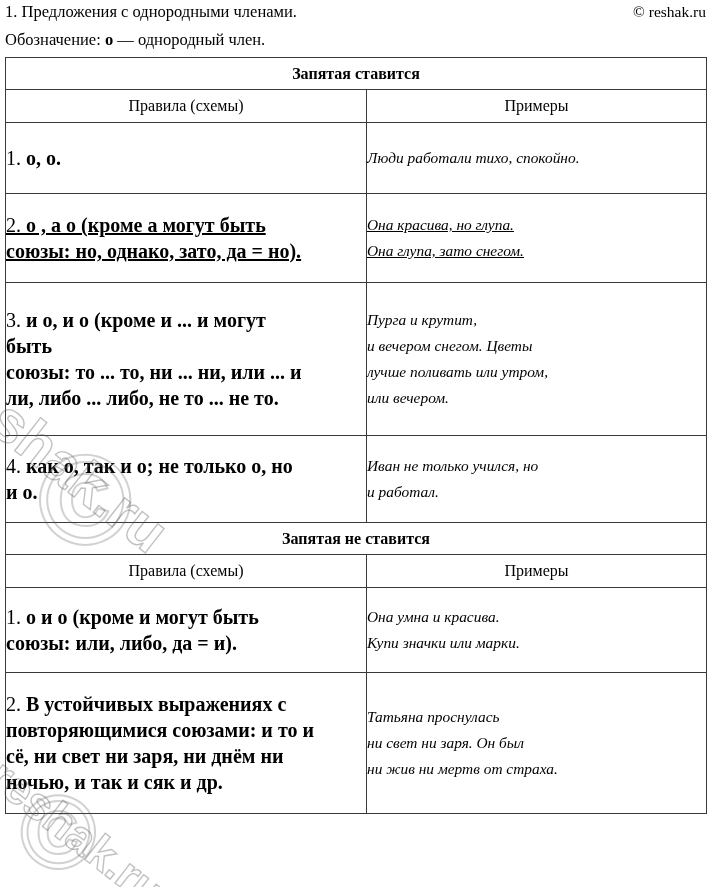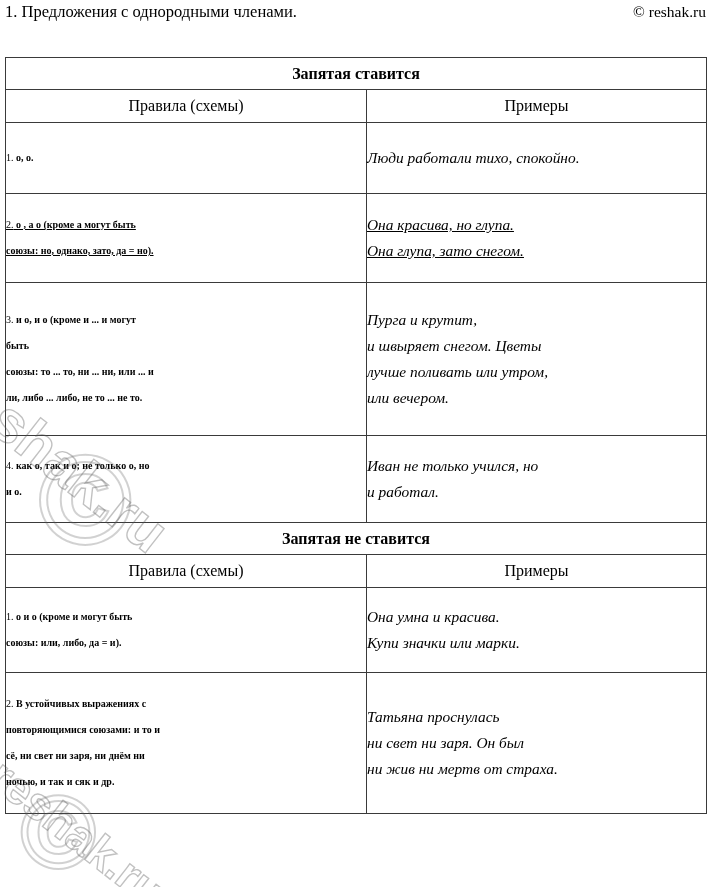--- a/index.html
+++ b/index.html
@@ -82,21 +82,21 @@
   }
   .col-head {
     text-align: center;
     font-size: 16px;
     height: 32px;
     line-height: 32px;
   }
 
   .cell-rule {
     font-weight: bold;
-    font-size: 10px;
+    font-size: 20px;
     line-height: 26px;
     padding: 8px 12px 8px 20px;
   }
   .cell-rule .lead {
     font-weight: normal;
   }
   .cell-ex {
     font-style: italic;
     font-size: 15.4px;
     line-height: 26px;
@@ -157,20 +157,23 @@
 </head>
 <body>
 
 <div class="page">
 
   <div class="head-row">
     <div class="doc-title">1. Предложения с однородными членами.</div>
     <div class="copyright">© reshak.ru</div>
   </div>
 
+  <div class="legend">
+    <span>Обозначение: </span><b>о</b><span> — однородный член.</span>
+  </div>
 
   <table class="tbl">
     <colgroup>
       <col class="c-rule">
       <col class="c-ex">
     </colgroup>
     <tbody>
 
       <tr>
         <td class="section-head" colspan="2">Запятая ставится</td>
@@ -206,21 +209,21 @@
       <tr class="r3">
         <td class="cell-rule">
           <div><span class="lead">3.</span>
             <span>и о, и о (кроме и ... и могут</span></div>
           <div>быть</div>
           <div>союзы: то ... то, ни ... ни, или ... и</div>
           <div>ли, либо ... либо, не то ... не то.</div>
         </td>
         <td class="cell-ex">
           <div>Пурга и крутит,</div>
-          <div>и швыряет снегом. Цветы</div>
+          <div>и вечером снегом. Цветы</div>
           <div>лучше поливать или утром,</div>
           <div>или вечером.</div>
         </td>
       </tr>
 
       <tr class="r4">
         <td class="cell-rule">
           <div><span class="lead">4.</span>
             <span>как о, так и о; не только о, но</span></div>
           <div>и о.</div>

